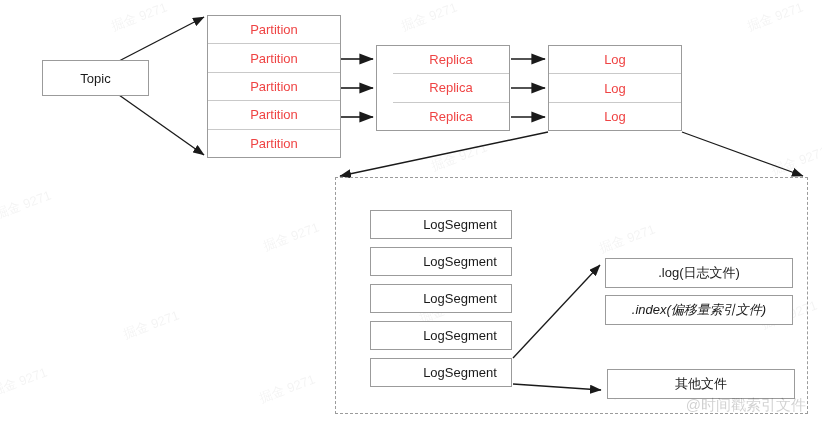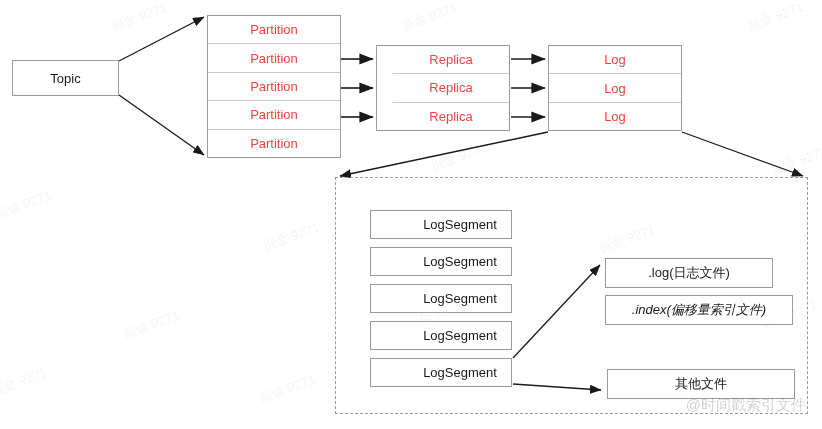--- a/index.html
+++ b/index.html
@@ -29,20 +29,21 @@
     box-sizing: border-box;
     border: 1px solid #9b9b9b;
     background: #ffffff;
     display: flex;
     align-items: center;
     justify-content: center;
     color: #1a1a1a;
     font-size: 13px;
     line-height: 1;
     white-space: nowrap;
+    margin-left: 30px;
   }
   
   .stack {
     position: absolute;
     box-sizing: border-box;
     border: 1px solid #9b9b9b;
     background: #ffffff;
     display: flex;
     flex-direction: column;
   }
@@ -219,21 +220,21 @@
   <div class="seg-box" style="left:370px; top:284px; width:142px; height:29px;">
     <span>LogSegment</span>
   </div>
   <div class="seg-box" style="left:370px; top:321px; width:142px; height:29px;">
     <span>LogSegment</span>
   </div>
   <div class="seg-box" style="left:370px; top:358px; width:142px; height:29px;">
     <span>LogSegment</span>
   </div>
 
-  <div class="file-box" style="left:605px; top:258px; width:168px; height:30px;">
+  <div class="file-box" style="left:605px; top:258px; width:188px; height:30px;">
     <span>.log(日志文件)</span>
   </div>
   <div class="file-box" style="left:605px; top:295px; width:188px; height:30px;font-style:italic;">
     <span>.index(偏移量索引文件)</span>
   </div>
   <div class="file-box" style="left:607px; top:369px; width:188px; height:30px;">
     <span>其他文件</span>
   </div>
 
   <div class="credit">@时间戳索引文件</div>

